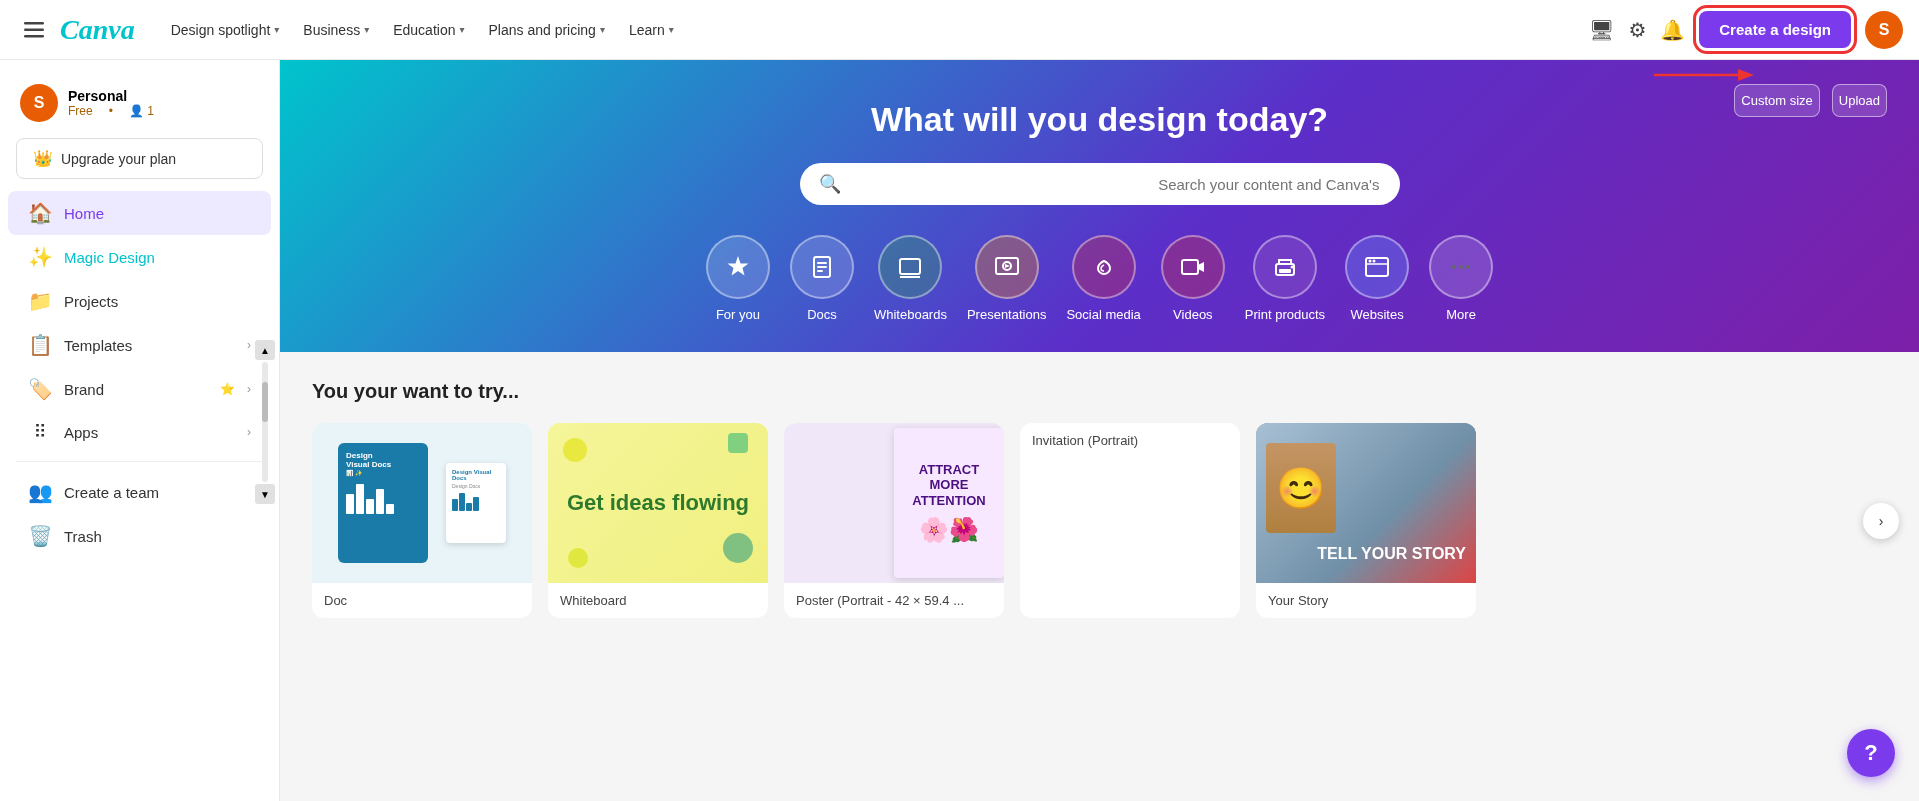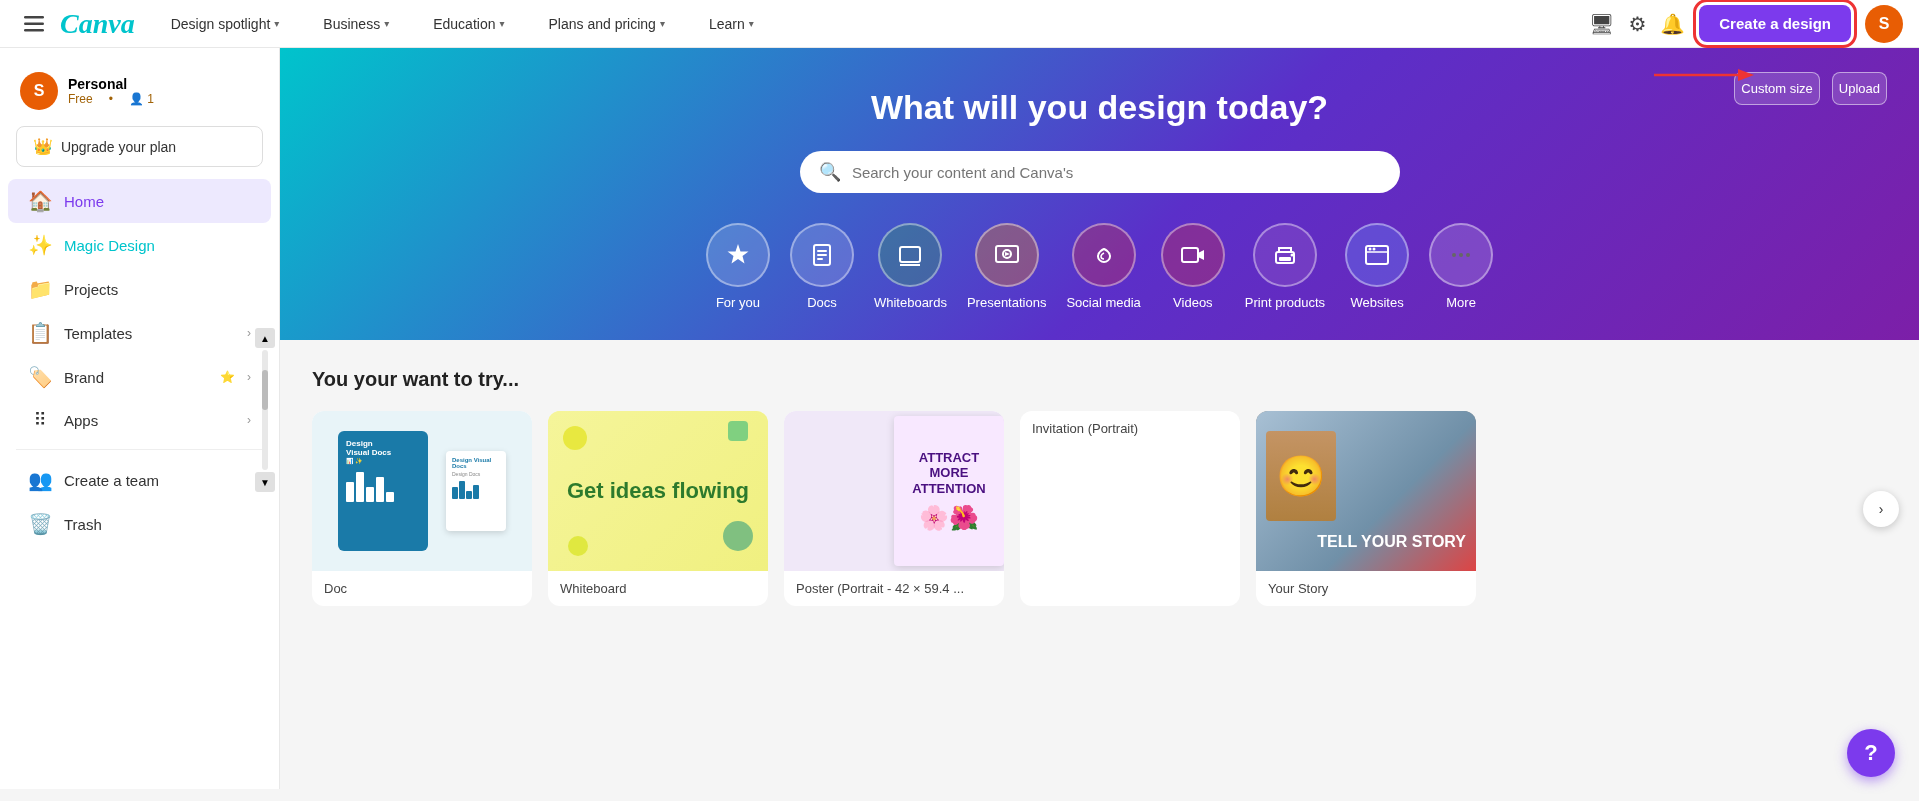--- a/index.html
+++ b/index.html
@@ -1,25 +1,25 @@
 <!DOCTYPE html>
 <html><head>
   <meta charset="utf-8">
   <style>
     * { box-sizing: border-box; margin: 0; padding: 0; }
     body { font-family: -apple-system, BlinkMacSystemFont, 'Segoe UI', sans-serif; background: #f5f5f5; overflow-x: hidden; }
 
     
     .topnav {
-      display: flex; align-items: center; height: 48px; background: #fff;
+      display: flex; align-items: center; height: 60px; background: #fff;
       padding: 4px 16px; border-bottom: 1px solid #e8e8e8; position: relative; z-index: 100;
     }
     .topnav-hamburger { width: 36px; height: 36px; display: flex; align-items: center; justify-content: center; cursor: pointer; margin-right: 8px; }
     .topnav-logo { font-family: Georgia, serif; font-size: 28px; color: #00c4cc; font-weight: bold; margin-right: 24px; font-style: italic; }
-    .topnav-links { display: flex; gap: 20px; flex: 1; }
+    .topnav-links { display: flex; gap: 0; flex: 1; }
     .topnav-link { display: flex; align-items: center; gap: 4px; padding: 8px 12px; cursor: pointer; font-size: 14px; color: #333; border-radius: 6px; }
     .topnav-chevron { font-size: 10px; color: #666; }
     .topnav-right { display: flex; align-items: center; gap: 14px; }
     .topnav-icon { font-size: 20px; cursor: pointer; color: #444; }
     .create-btn {
       background: #7c3aed; color: #fff; border: none; border-radius: 8px;
       padding: 10px 20px; font-size: 15px; font-weight: 600; cursor: pointer;
       outline: 3px solid #e33; outline-offset: 3px;
     }
     .avatar-btn {
@@ -69,21 +69,21 @@
       background: linear-gradient(135deg, #00c4cc 0%, #5b2fc9 55%, #7c1fa8 100%);
       padding: 40px 60px 30px; position: relative; min-height: 270px;
     }
     .hero-title { text-align: center; font-size: 34px; font-weight: 700; color: #fff; margin-bottom: 24px; }
     .hero-search-row { display: flex; justify-content: center; margin-bottom: 30px; }
     .hero-search {
       width: 600px; display: flex; align-items: center; background: #fff;
       border-radius: 28px; padding: 10px 20px; gap: 10px;
     }
     .search-icon-wrap { color: #888; font-size: 18px; }
-    .hero-search input { border: none; outline: none; flex: 1; font-size: 15px; color: #555; background: transparent; }
+    .hero-search input { border: none; outline: none; flex: 1; font-size: 15px; color: #555; background: transparent; text-align: right; }
     .hero-top-right { position: absolute; top: 24px; right: 32px; display: flex; gap: 12px; }
     .hero-btn {
       background: rgba(255,255,255,0.15); color: #fff; border: 1px solid rgba(255,255,255,0.5);
       border-radius: 8px; padding: 8px 6px; font-size: 13px; cursor: pointer; font-weight: 500;
     }
     .hero-cats { display: flex; justify-content: center; gap: 20px; flex-wrap: wrap; }
     .hero-cat { display: flex; flex-direction: column; align-items: center; gap: 8px; cursor: pointer; }
     .hero-cat-circle {
       width: 64px; height: 64px; border-radius: 50%; background: rgba(255,255,255,0.15);
       border: 2px solid rgba(255,255,255,0.4); display: flex; align-items: center; justify-content: center;

